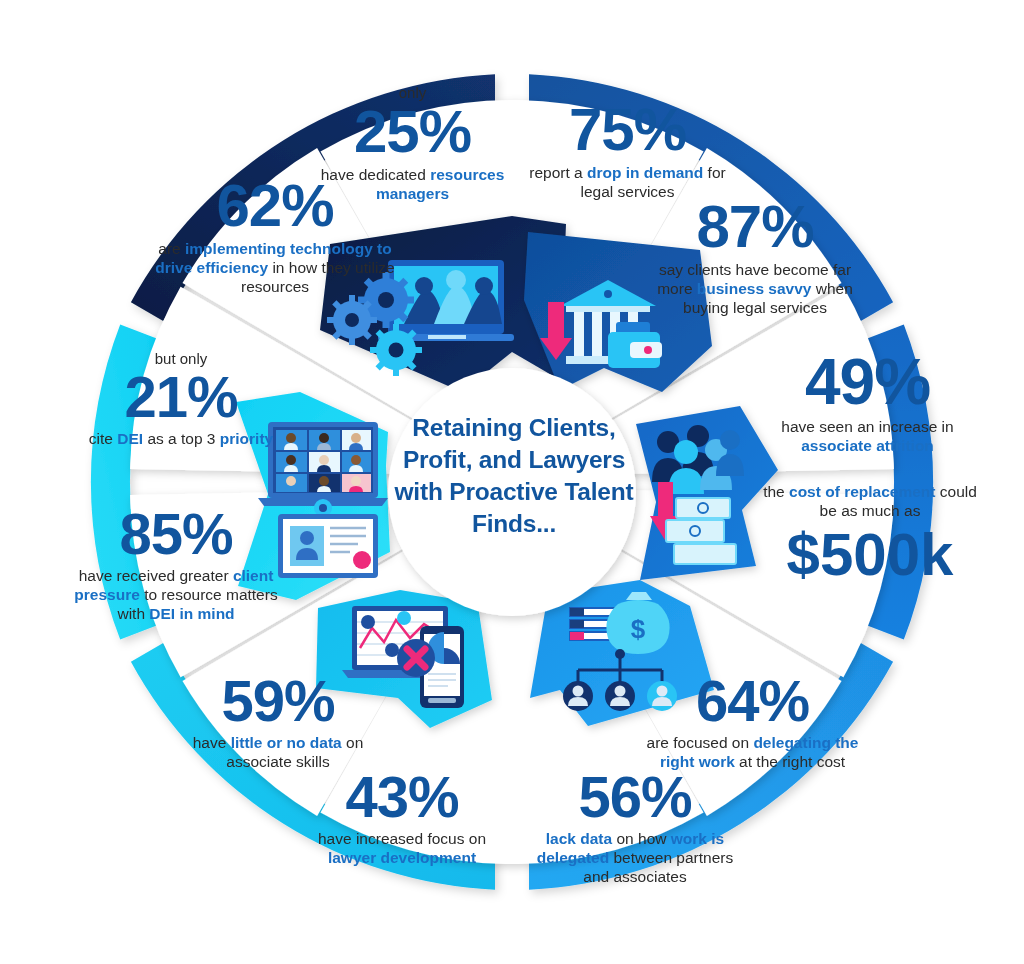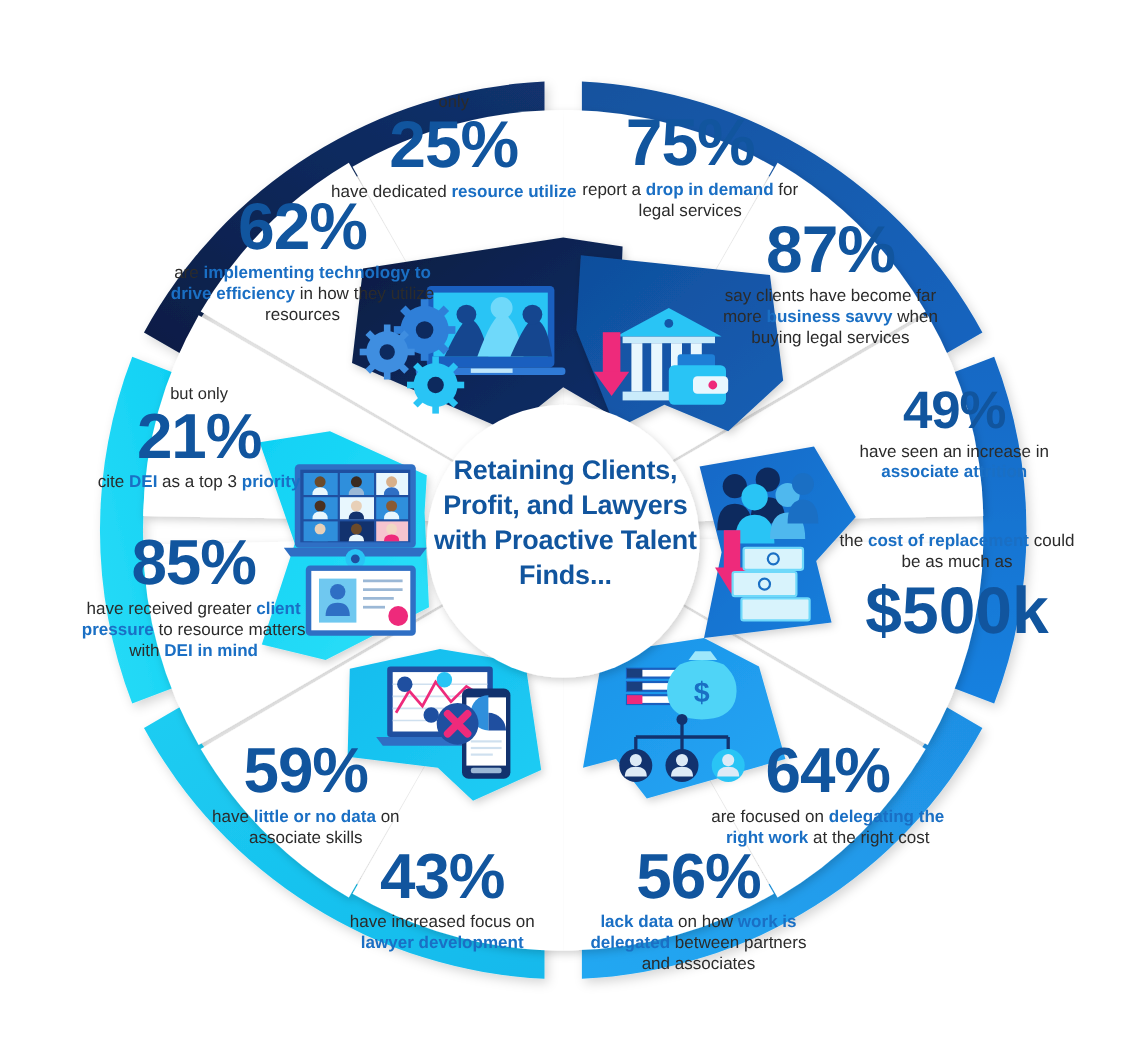--- a/index.html
+++ b/index.html
@@ -367,21 +367,21 @@
     <div>Retaining Clients,</div>
     <div>Profit, and Lawyers</div>
     <div>with Proactive Talent</div>
     <div>Finds...</div>
   </div>
 
   <div class="txt" style="left:300px;top:84px;width:225px;">
     <div class="lead">only</div>
     <div class="pct big" style="font-size:60px;">25%</div>
     <div class="body">
-      have dedicated <span class="hl">resource utilize</span>
+      have dedicated <span class="hl">resources managers</span>
     </div>
   </div>
 
   <div class="txt" style="left:155px;top:176px;width:240px;">
     <div class="pct big" style="font-size:60px;">62%</div>
     <div class="body">
       are <span class="hl">implementing technology to drive efficiency</span> in how they utilize resources
     </div>
   </div>
 
@@ -393,21 +393,21 @@
   </div>
 
   <div class="txt" style="left:645px;top:178px;width:220px;margin-top:19px;">
     <div class="pct big" style="font-size:60px;">87%</div>
     <div class="body">
       say clients have become far more <span class="hl">business savvy</span> when buying legal services
     </div>
   </div>
 
   <div class="txt" style="left:760px;top:350px;width:215px;">
-    <div class="pct big" style="font-size:48px;">49%</div>
+    <div class="pct big" style="font-size:64px;">49%</div>
     <div class="body">
       have seen an increase in <span class="hl">associate attrition</span>
     </div>
   </div>
 
   <div class="txt" style="left:760px;top:483px;width:220px;">
     <div class="body" style="margin:0;">
       the <span class="hl">cost of replacement</span> could be as much as
     </div>
     <div class="money" style="margin-top:4px;">$500k</div>
@@ -443,19 +443,19 @@
 
   <div class="txt" style="left:72px;top:350px;width:218px;">
     <div class="lead">but only</div>
     <div class="pct big" style="font-size:58px;">21%</div>
     <div class="body">
       cite <span class="hl">DEI</span> as a top 3 <span class="hl">priority</span>
     </div>
   </div>
 
   <div class="txt" style="left:62px;top:483px;width:228px;">
-    <div class="pct big" style="font-size:58px;">85%</div>
+    <div class="pct big" style="font-size:58px;margin-top:22px;">85%</div>
     <div class="body">
       have received greater <span class="hl">client pressure</span> to resource matters with <span class="hl">DEI in mind</span>
     </div>
   </div>
 
 </div>
 
 </body></html>

